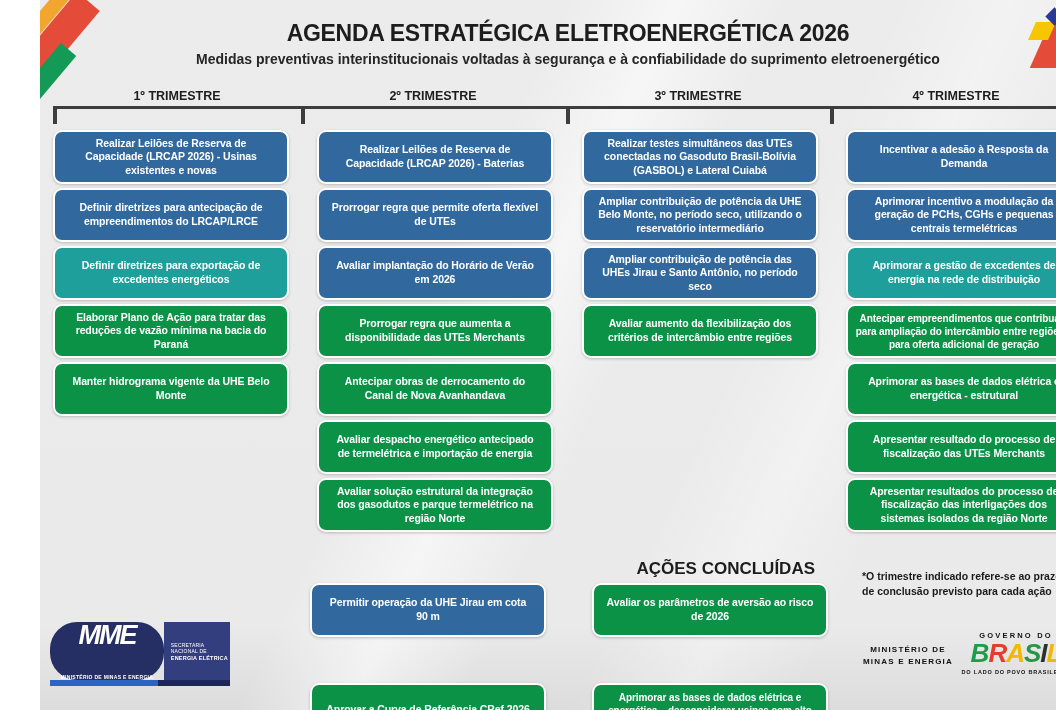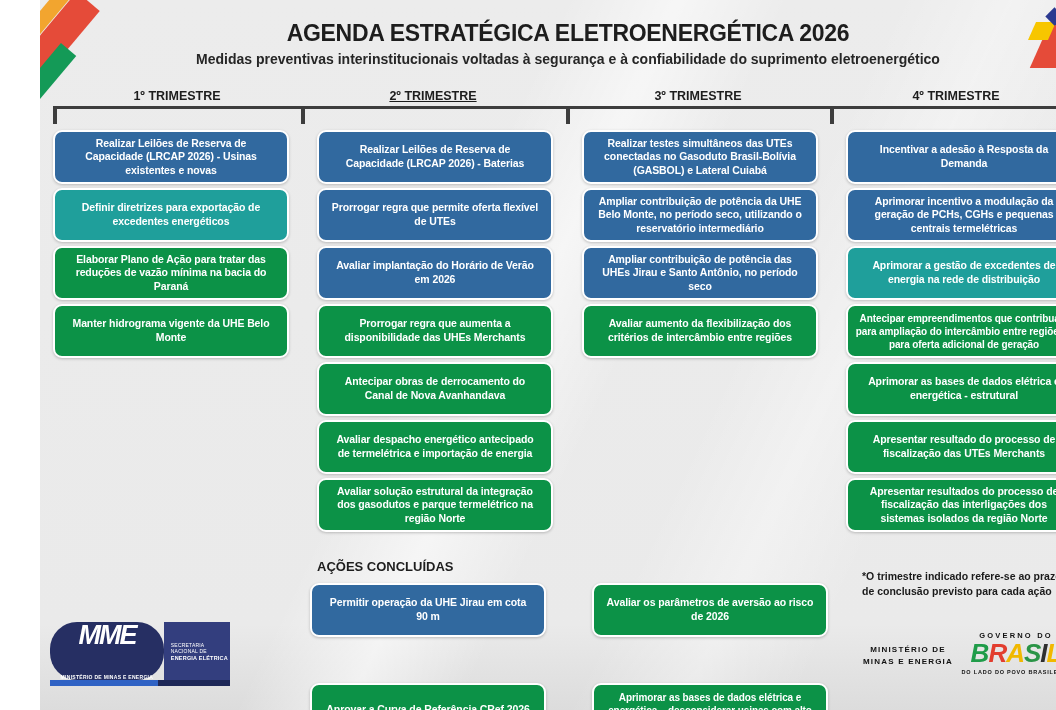--- a/index.html
+++ b/index.html
@@ -32,22 +32,22 @@
   .c-blue{background:#31699f;}
   .c-teal{background:#1f9f9b;}
   .c-green{background:#0c9247;}
   
   .legend{position:absolute;left:14px;top:496px;}
   .legend-row{display:flex;align-items:center;height:17px;margin-bottom:6px;}
   .legend-swatch{width:15px;height:15px;border:2px solid #fff;border-radius:2px;
     box-shadow:0 1px 2px rgba(0,0,0,.25);}
   .legend-label{margin-left:9px;font-size:11px;font-weight:bold;color:#1e1e1e;}
   
-  .completed-title{position:absolute;left:277px;top:559px;width:498px;text-align:left;
-    font-size:13px;font-weight:bold;color:#1d1d1d;}
+  .completed-title{position:absolute;left:277px;top:559px;width:498px;text-align:right;
+    font-size:17px;font-weight:bold;color:#1d1d1d;}
   .completed-grid{position:absolute;left:270px;top:583px;width:501px;
     display:grid;grid-template-columns:236px 236px;grid-auto-rows:54px;column-gap:29px;row-gap:5px;gap:46px;}
   
   .footnote{position:absolute;left:822px;top:569px;width:215px;
     font-size:10.5px;font-weight:bold;color:#1a1a1a;line-height:1.45;}
   
   .mme{position:absolute;left:10px;top:622px;width:180px;height:64px;display:flex;flex-direction:column;}
   .mme-main{display:flex;height:58px;}
   .mme-left{width:125px;background:#262f63;color:#fff;display:flex;flex-direction:column;
     align-items:center;justify-content:space-between;border-radius:27px;}
@@ -98,43 +98,44 @@
   <div class="band tr-blue"></div>
   <div class="band tr-green-bar"></div>
   <div class="band tr-orange-bar"></div>
   <div class="band tr-green-top"></div>
   <div class="band tr-orange-arrow"></div>
 
   <div class="title">AGENDA ESTRATÉGICA ELETROENERGÉTICA 2026</div>
   <div class="subtitle">Medidas preventivas interinstitucionais voltadas à segurança e à confiabilidade do suprimento eletroenergético</div>
 
   <div class="qlabel" style="left:37px;">1º TRIMESTRE</div>
-  <div class="qlabel" style="left:293px;text-decoration:underline;">2º TRIMESTRE</div>
+  <div class="qlabel" style="left:293px;">2º TRIMESTRE</div>
   <div class="qlabel" style="left:558px;">3º TRIMESTRE</div>
   <div class="qlabel" style="left:816px;">4º TRIMESTRE</div>
 
   <div class="bracket-line"></div>
   <div class="tick" style="left:13px;"></div>
   <div class="tick" style="left:261px;"></div>
   <div class="tick" style="left:526px;"></div>
   <div class="tick" style="left:790px;"></div>
   <div class="tick" style="left:1039.5px;"></div>
 
   <div class="col" style="left:13px;">
     <div class="box c-blue">Realizar Leilões de Reserva de Capacidade (LRCAP 2026) - Usinas existentes e novas</div>
+    <div class="box c-blue">Definir diretrizes para antecipação de empreendimentos do LRCAP/LRCE</div>
     <div class="box c-teal">Definir diretrizes para exportação de excedentes energéticos</div>
     <div class="box c-green">Elaborar Plano de Ação para tratar das reduções de vazão mínima na bacia do Paraná</div>
     <div class="box c-green">Manter hidrograma vigente da UHE Belo Monte</div>
   </div>
 
   <div class="col" style="left:277px;">
     <div class="box c-blue">Realizar Leilões de Reserva de Capacidade (LRCAP 2026) - Baterias</div>
     <div class="box c-blue">Prorrogar regra que permite oferta flexível de UTEs</div>
     <div class="box c-blue">Avaliar implantação do Horário de Verão em 2026</div>
-    <div class="box c-green">Prorrogar regra que aumenta a disponibilidade das UHEs Merchants</div>
+    <div class="box c-green">Prorrogar regra que aumenta a disponibilidade das UTEs Merchants</div>
     <div class="box c-green">Antecipar obras de derrocamento do Canal de Nova Avanhandava</div>
     <div class="box c-green">Avaliar despacho energético antecipado de termelétrica e importação de energia</div>
     <div class="box c-green">Avaliar solução estrutural da integração dos gasodutos e parque termelétrico na região Norte</div>
   </div>
 
   <div class="col" style="left:542px;">
     <div class="box c-blue">Realizar testes simultâneos das UTEs conectadas no Gasoduto Brasil-Bolívia (GASBOL) e Lateral Cuiabá</div>
     <div class="box c-blue">Ampliar contribuição de potência da UHE Belo Monte, no período seco, utilizando o reservatório intermediário</div>
     <div class="box c-blue">Ampliar contribuição de potência das UHEs Jirau e Santo Antônio, no período seco</div>
     <div class="box c-green">Avaliar aumento da flexibilização dos critérios de intercâmbio entre regiões</div>

